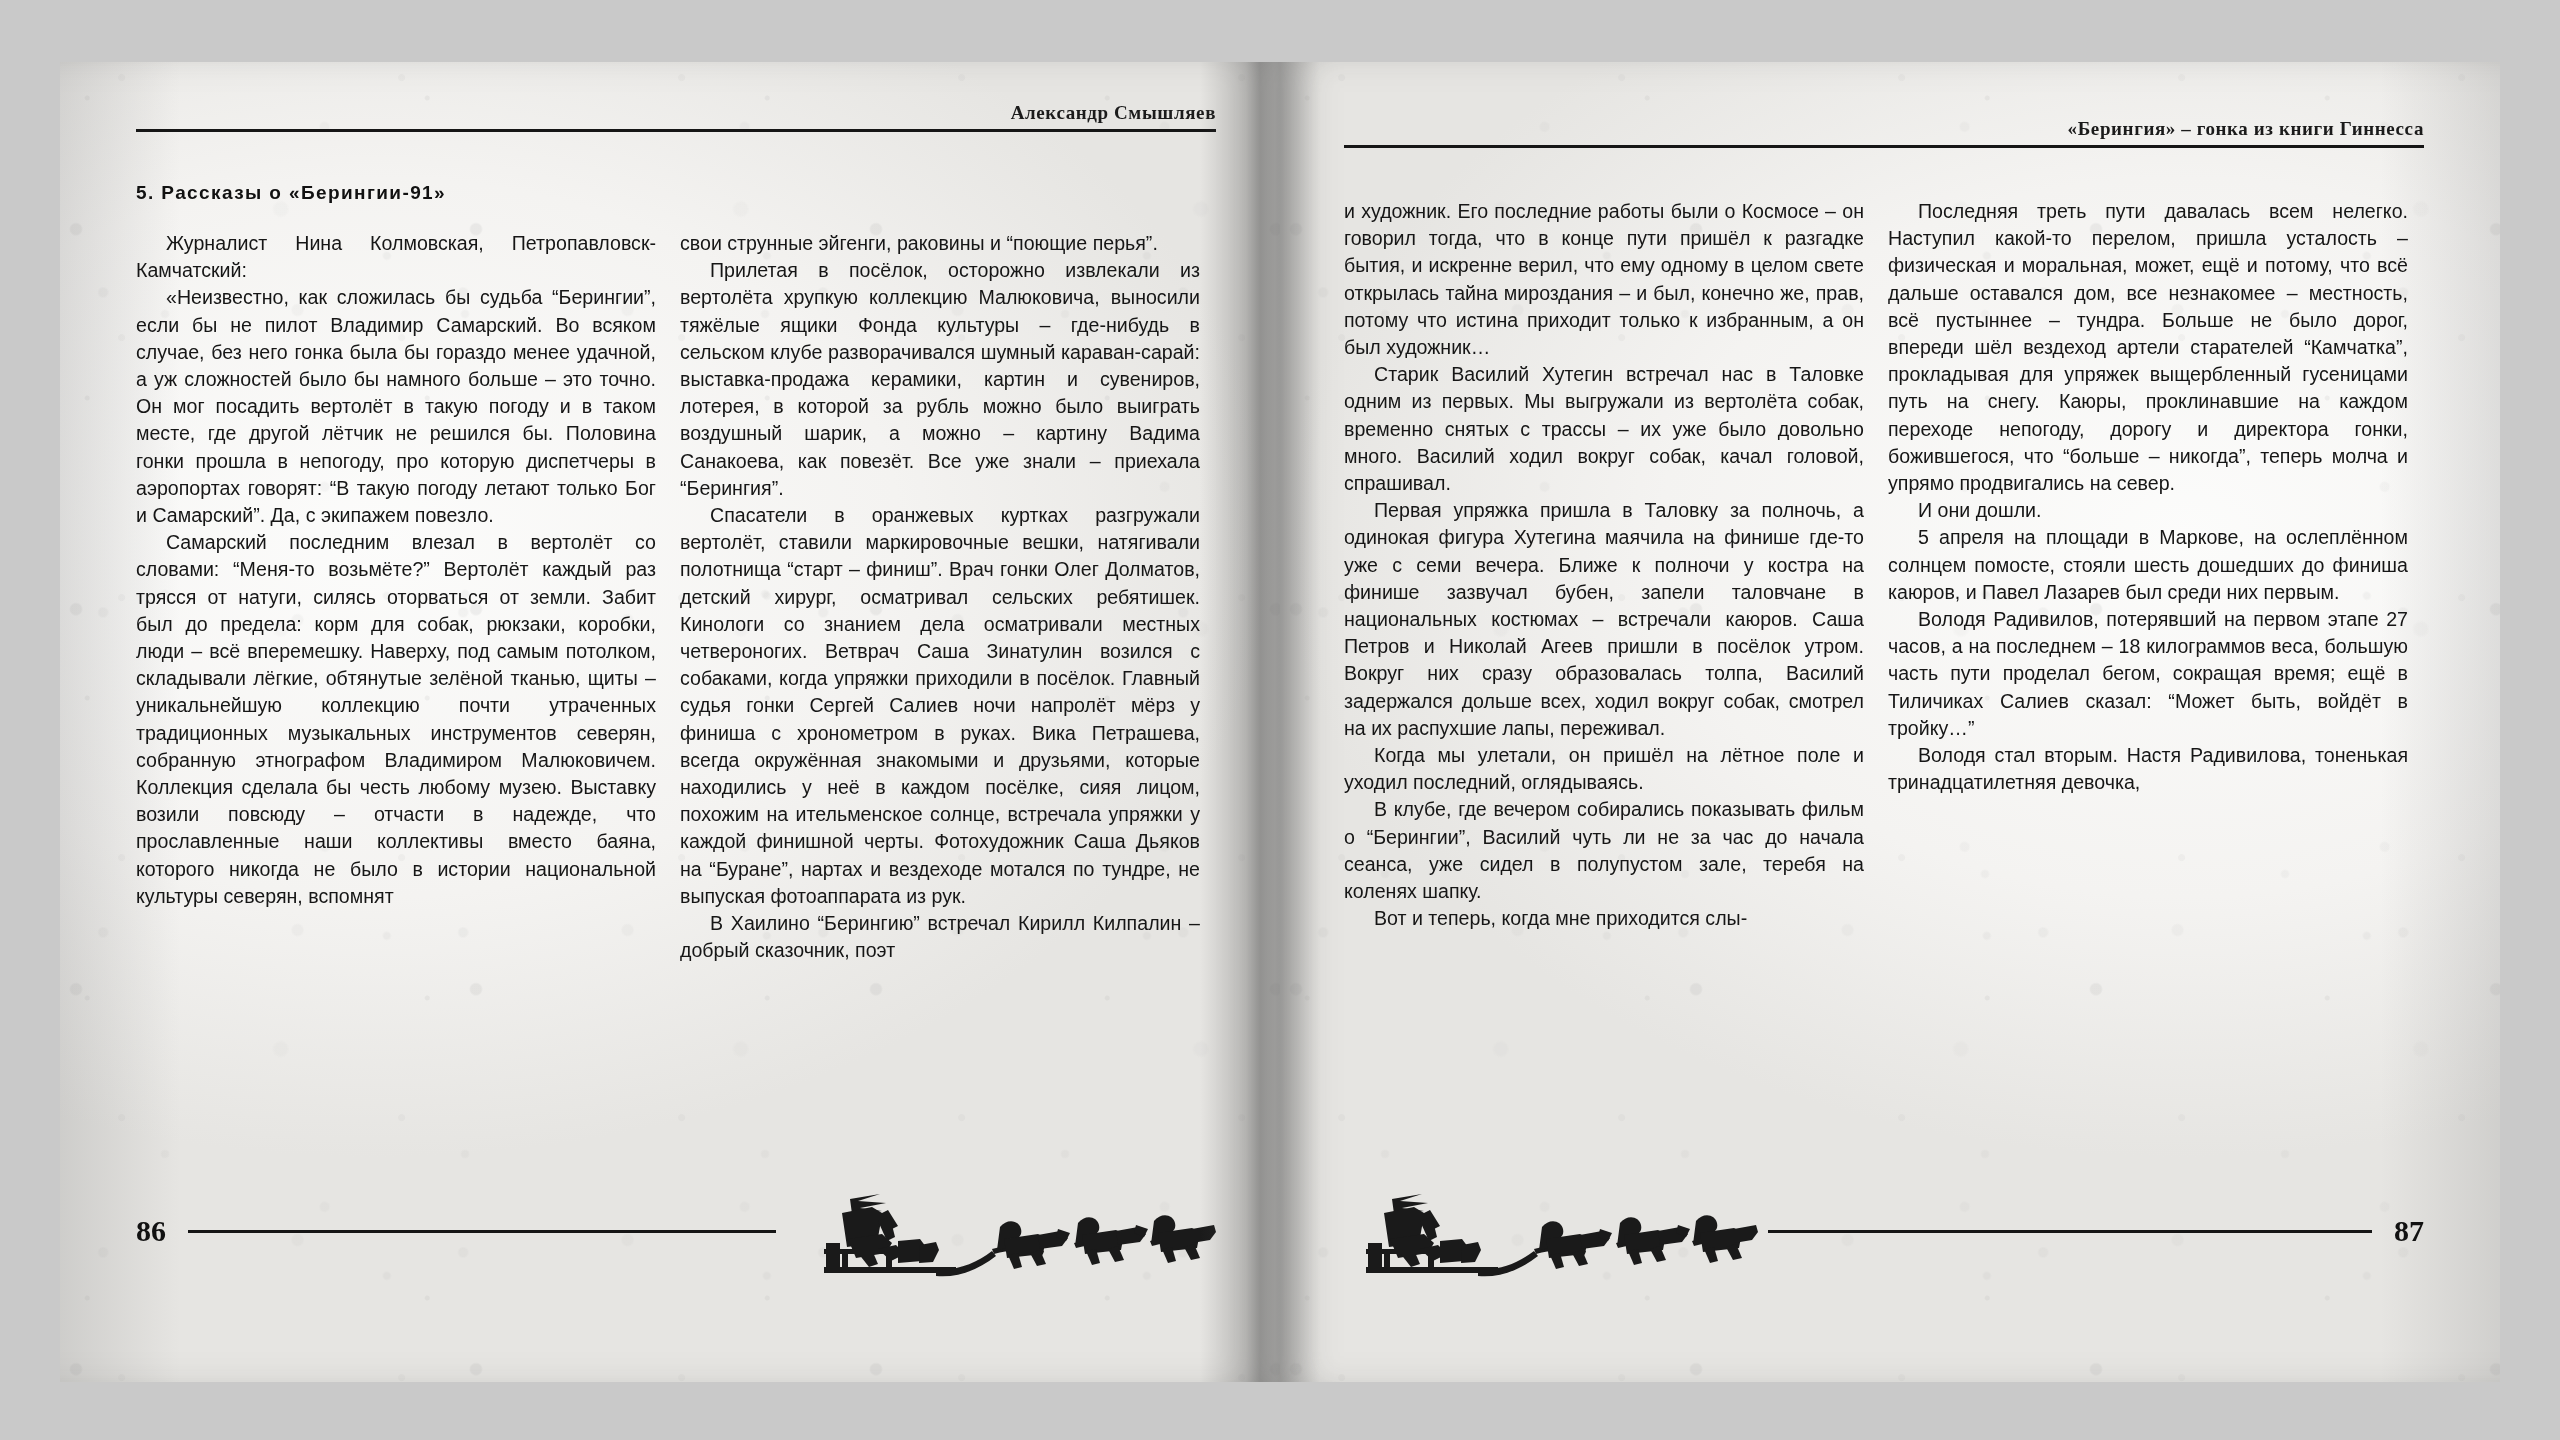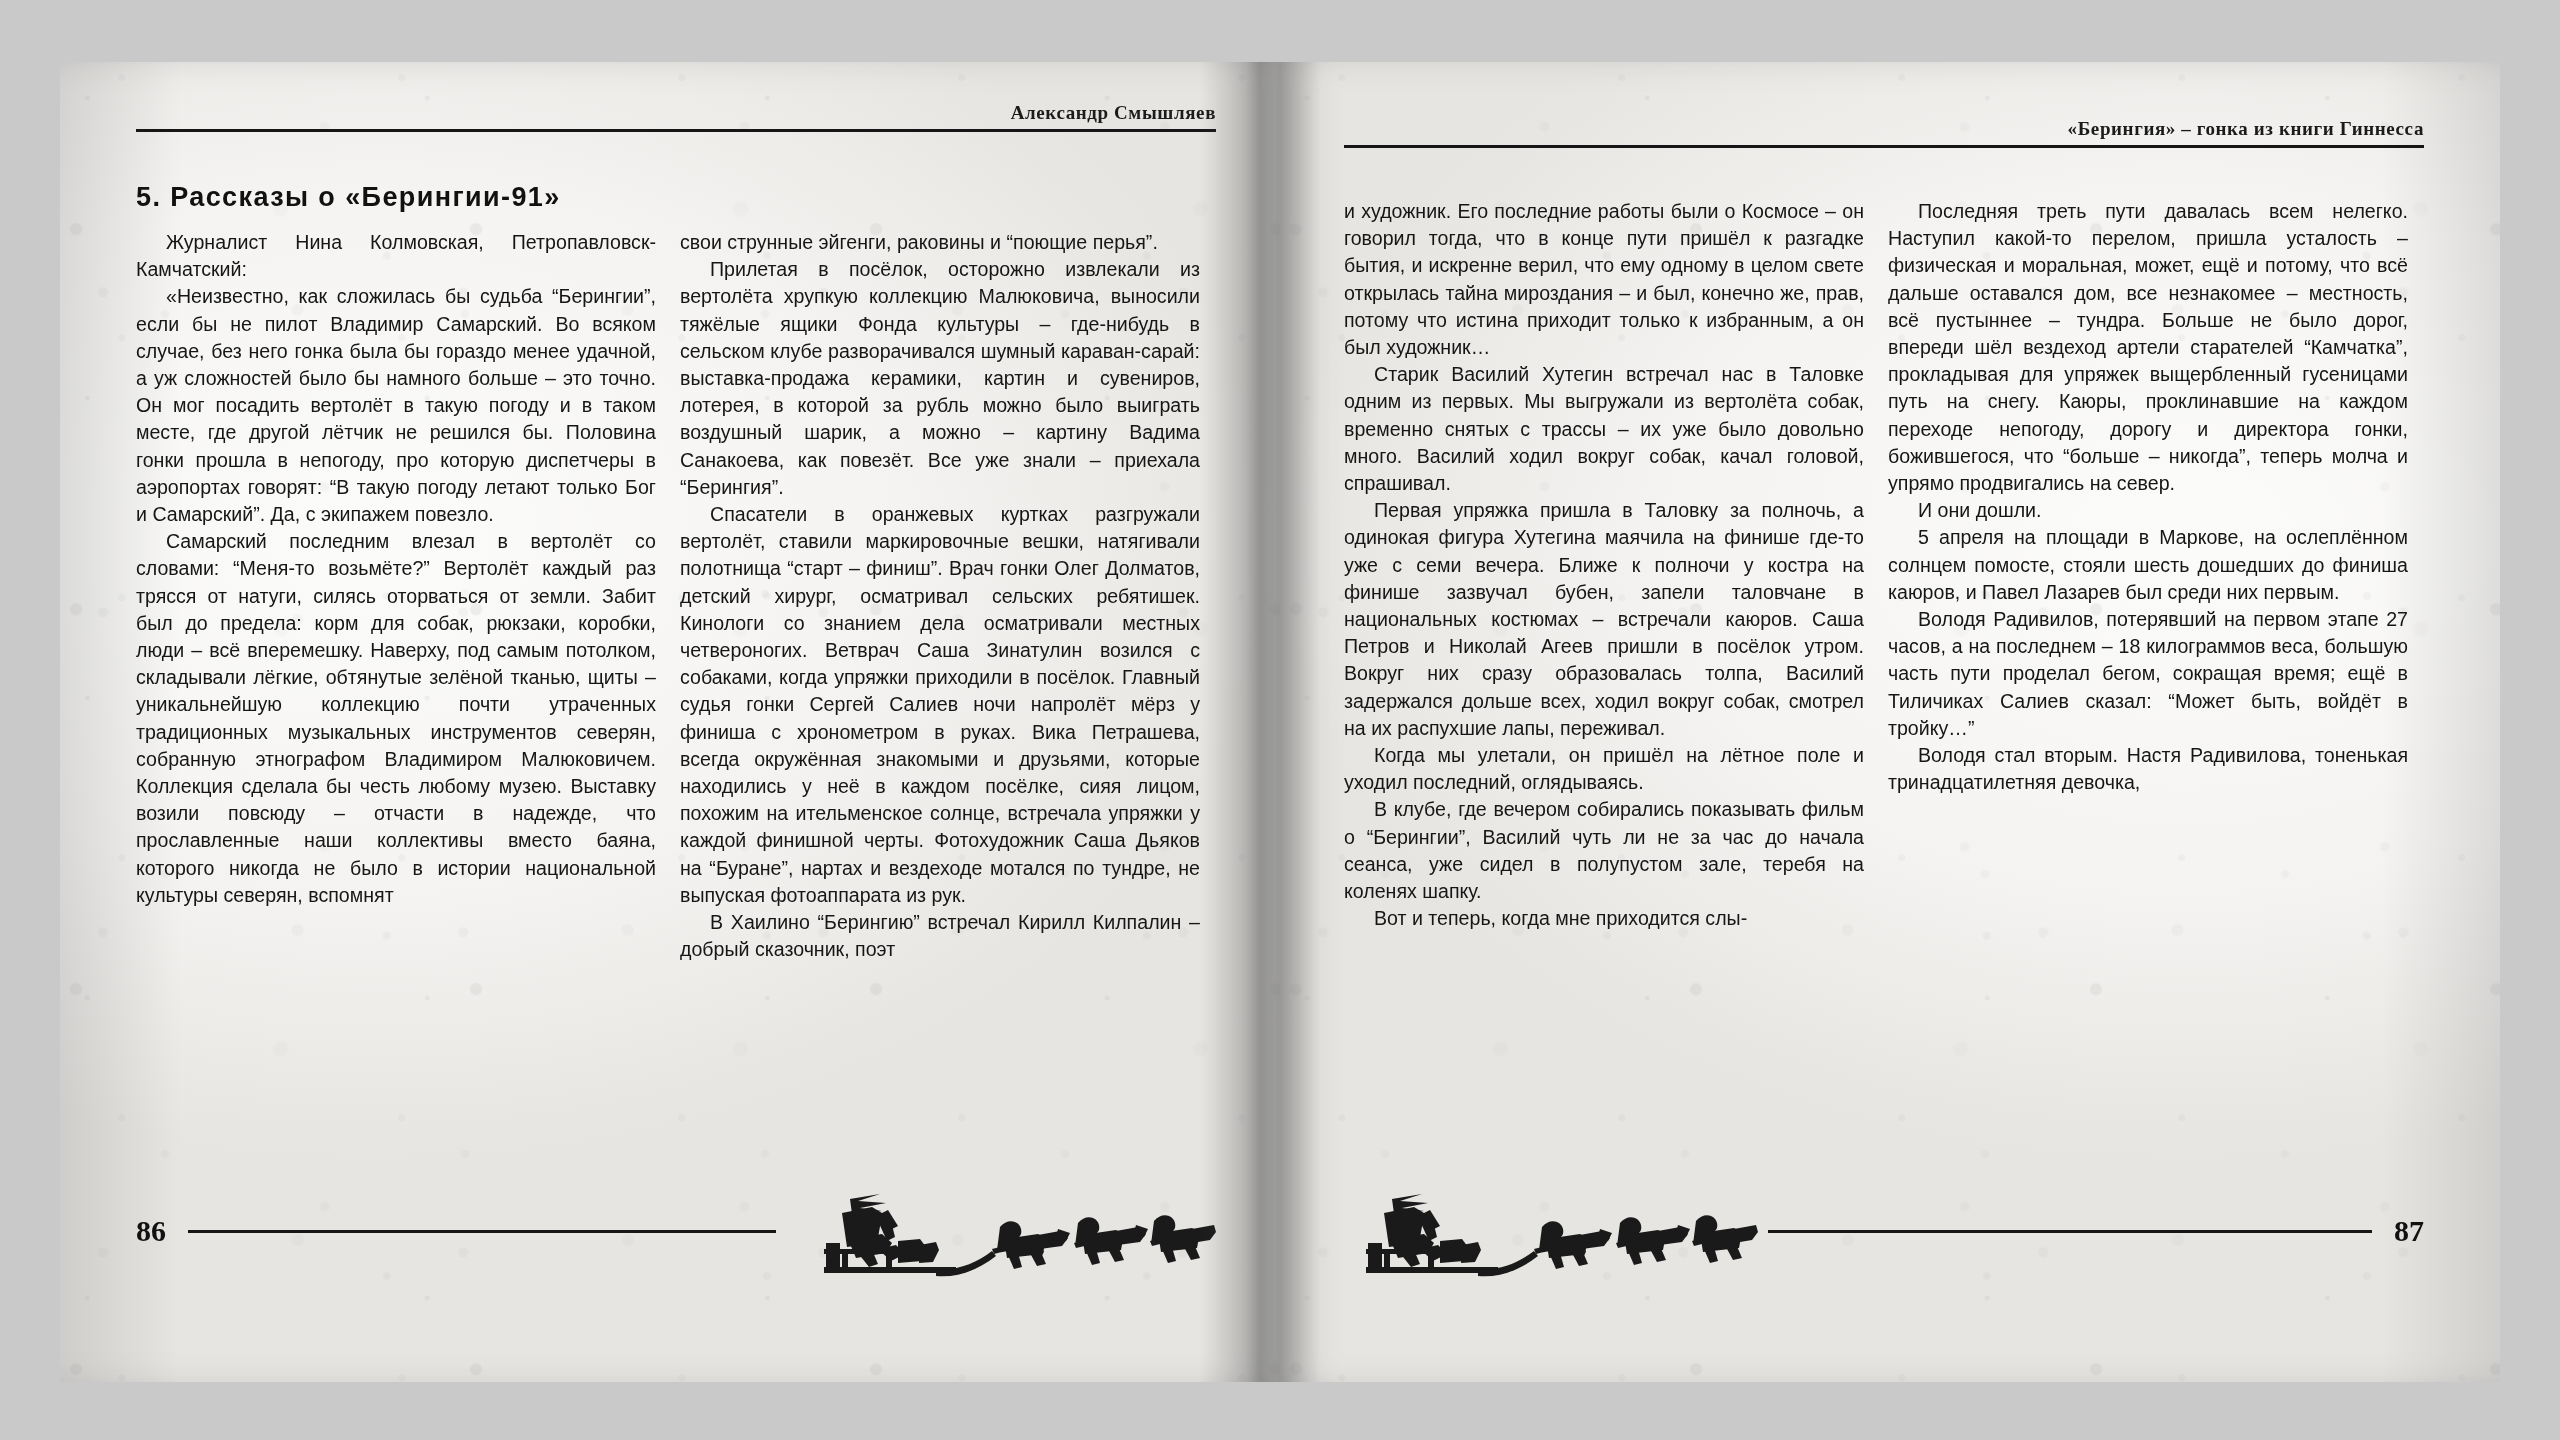--- a/index.html
+++ b/index.html
@@ -98,24 +98,24 @@
   .page.left  .runhead .rh-text { text-align: right; }
   .page.right .runhead .rh-text { text-align: right; }
   .rule {
     margin-top: 5px;
     height: 3px;
     background: #161616;
   }
 
   
   .chapter-title {
-    margin: 34px 0 16px 0;
+    margin: 34px 0 26px 0;
     font-family: "Liberation Sans", sans-serif;
     font-weight: bold;
-    font-size: 27px;
+    font-size: 19px;
     letter-spacing: 1.4px;
     color: #111;
     white-space: nowrap;
     position: relative;
     z-index: 2;
   }
 
   
   .cols {
     position: relative;

